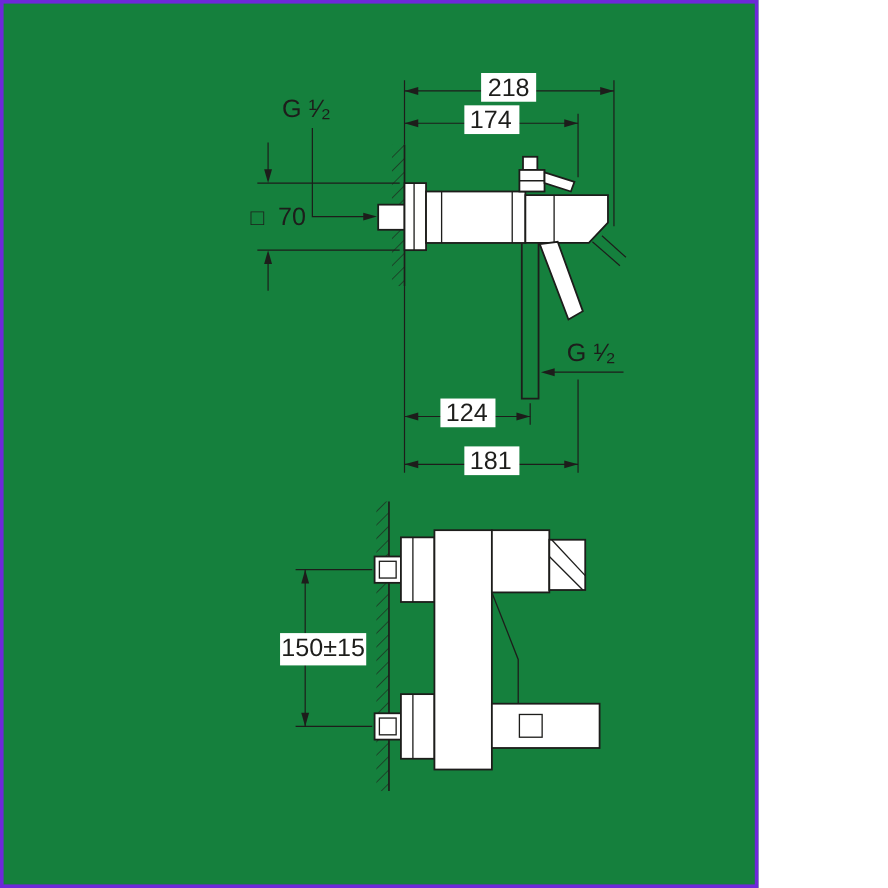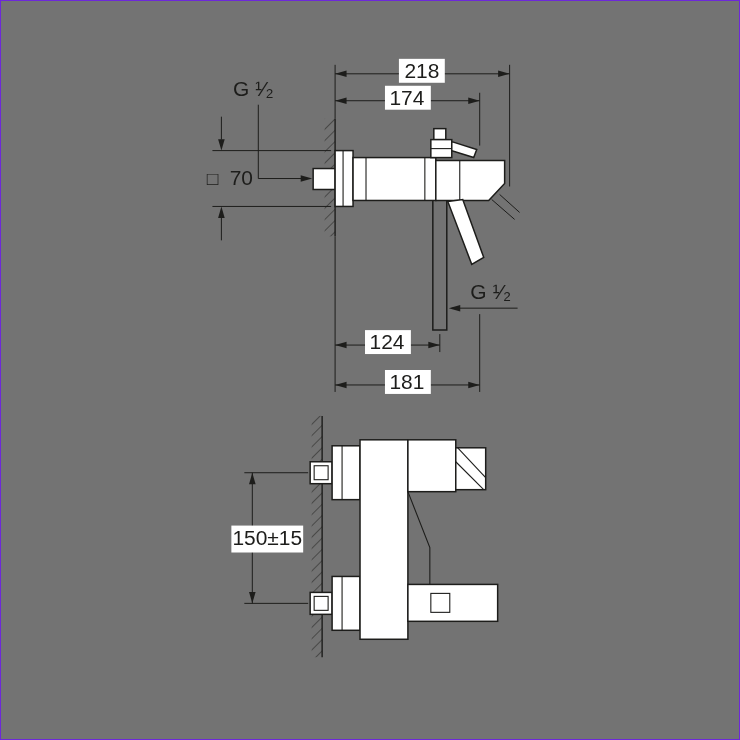--- a/index.html
+++ b/index.html
@@ -1,18 +1,18 @@
 <!DOCTYPE html>
 <html><head>
 <meta charset="utf-8">
 <style>
   * { margin: 0; padding: 0; box-sizing: border-box; }
   html, body { width: 740px; height: 740px; background: #ffffff; }
   body { font-family: "Liberation Sans", sans-serif; }
-  .canvas { position: relative; width: 740px; height: 740px; background: #737373; border: 1px solid #6d28d9; }
+  .canvas { position: relative; width: 632px; height: 740px; background: #15803d; border: 3px solid #6d28d9; }
   svg { display: block; width: 738px; height: 738px; }
   .dim-text { font-size: 21px; fill: #1d1d1b; }
   .sym-text { font-size: 19px; fill: #1d1d1b; }
   .outline  { fill: #ffffff; stroke: #1d1d1b; stroke-width: 1.5; stroke-linejoin: miter; }
   .openline { fill: none; stroke: #1d1d1b; stroke-width: 1.5; }
   .detail   { fill: none; stroke: #1d1d1b; stroke-width: 1.1; }
   .thin     { fill: none; stroke: #1d1d1b; stroke-width: 1; }
   .wall     { fill: none; stroke: #1d1d1b; stroke-width: 1.4; }
   .arrow    { fill: #1d1d1b; stroke: none; }
   .mask     { fill: #ffffff; stroke: none; }

